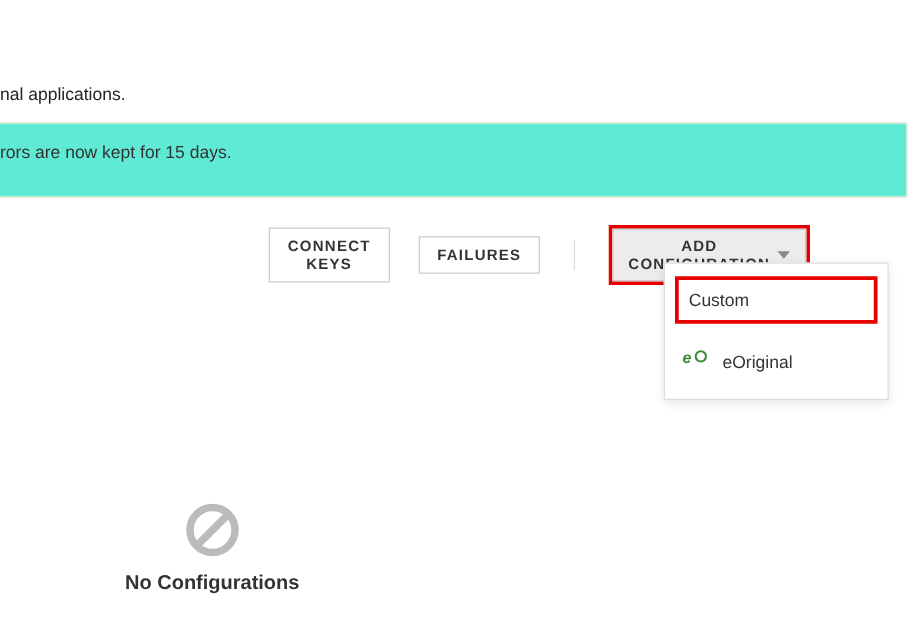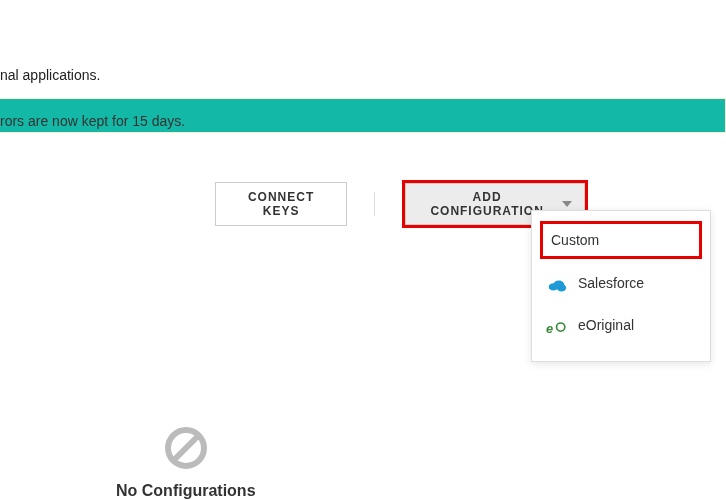--- a/index.html
+++ b/index.html
@@ -12,24 +12,24 @@
     left: 0;
     font-size: 14px;
     color: #222;
   }
 
   .alert {
     position: absolute;
     top: 98px;
     left: 0;
     width: 726px;
-    background: #14b8a6;
+    background: #5eead4;
     border: 1px solid #faebcc;
     border-left: none;
-    padding: 14px 10px 3px 0;
+    padding: 14px 10px 28px 0;
     font-size: 14px;
     color: #333;
   }
 
   .toolbar {
     position: absolute;
     top: 180px;
     left: 215px;
     display: flex;
     align-items: center;
@@ -78,21 +78,21 @@
     top: 210px;
     left: 531px;
     width: 180px;
     background: #fff;
     border: 1px solid #ddd;
     box-shadow: 0 2px 8px rgba(0,0,0,0.1);
     padding: 8px 0 12px 0;
   }
   .dropdown-item {
     display: flex;
-    align-items: flex-start;
+    align-items: flex-end;
     gap: 10px;
     padding: 10px 14px;
     font-size: 14px;
     color: #333;
     cursor: pointer;
   }
   .dropdown-item.custom {
     border: 3px solid #e60000;
     margin: 2px 8px 6px 8px;
     padding: 8px 8px;
@@ -101,24 +101,23 @@
     width: 22px;
     height: 22px;
     display: inline-flex;
     align-items: center;
     justify-content: center;
     flex-shrink: 0;
   }
 
   .empty-state {
     position: absolute;
-    top: 424px;
+    top: 400px;
     left: 100px;
     text-align: center;
-    margin-left: 16px;
   }
   .empty-icon {
     width: 48px;
     height: 48px;
     margin: 0 auto 10px auto;
   }
   .empty-title {
     font-size: 16px;
     font-weight: 700;
     color: #333;
@@ -130,45 +129,36 @@
 <div class="viewport">
 
   <div class="intro">nal applications.</div>
 
   <div class="alert">
     <span>rors are now kept for 15 days.</span>
   </div>
 
   <div class="toolbar">
     <button class="btn">CONNECT KEYS</button>
+    <button class="btn">FAILURES</button>
     <div class="divider"></div>
     <div class="add-config-wrap">
       <button class="btn add-config">
         <span>ADD CONFIGURATION</span>
         <span class="caret"></span>
       </button>
     </div>
   </div>
 
   <div class="dropdown">
     <div class="dropdown-item custom">
       <span>Custom</span>
     </div>
 
 
-    <div class="dropdown-item">
-      <span class="icon">
-        <svg viewBox="0 0 24 24" width="22" height="22">
-          <ellipse cx="8" cy="13" rx="5" ry="4" fill="#1e9bd7"></ellipse>
-          <ellipse cx="14" cy="11" rx="6" ry="5" fill="#1e9bd7"></ellipse>
-          <ellipse cx="17" cy="14" rx="5" ry="4" fill="#1e9bd7"></ellipse>
-        </svg>
-      </span>
-      <span>Salesforce</span>
-    </div>
 
 
     <div class="dropdown-item">
       <span class="icon">
         <svg viewBox="0 0 24 24" width="22" height="22">
           <text x="0" y="17" font-size="14" font-style="italic" font-weight="700" fill="#3a8a3a">e</text>
           <circle cx="16" cy="11" r="4.5" fill="none" stroke="#3a8a3a" stroke-width="1.8"></circle>
         </svg>
       </span>
       <span>eOriginal</span>

